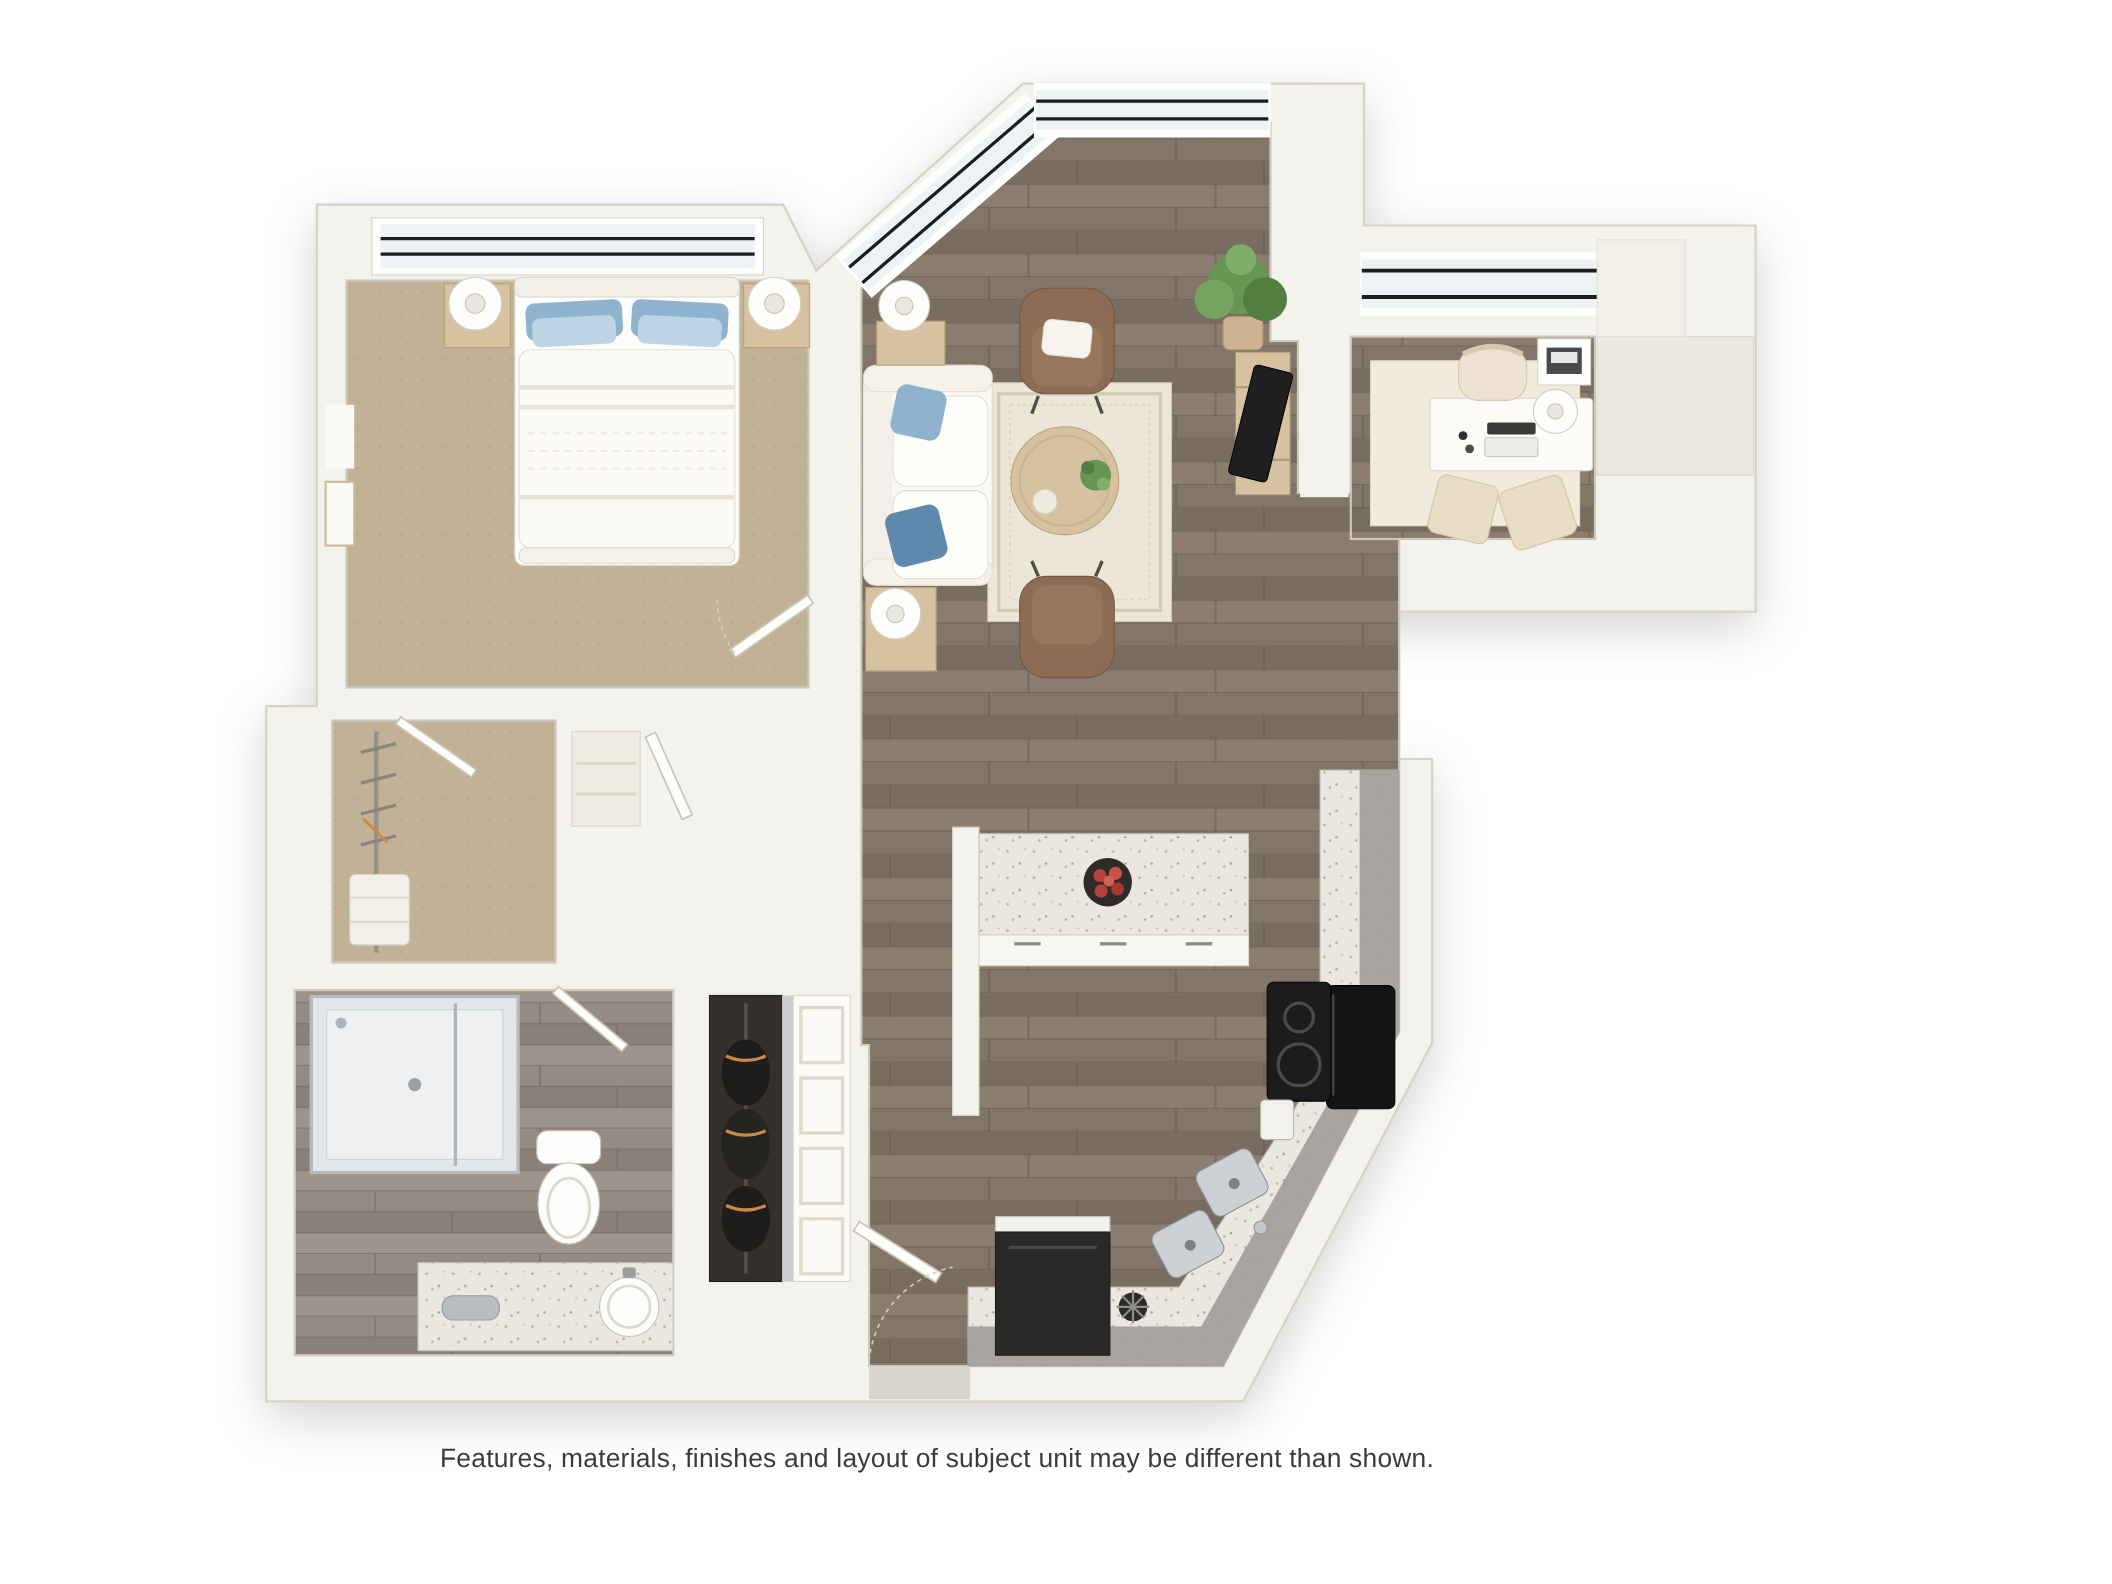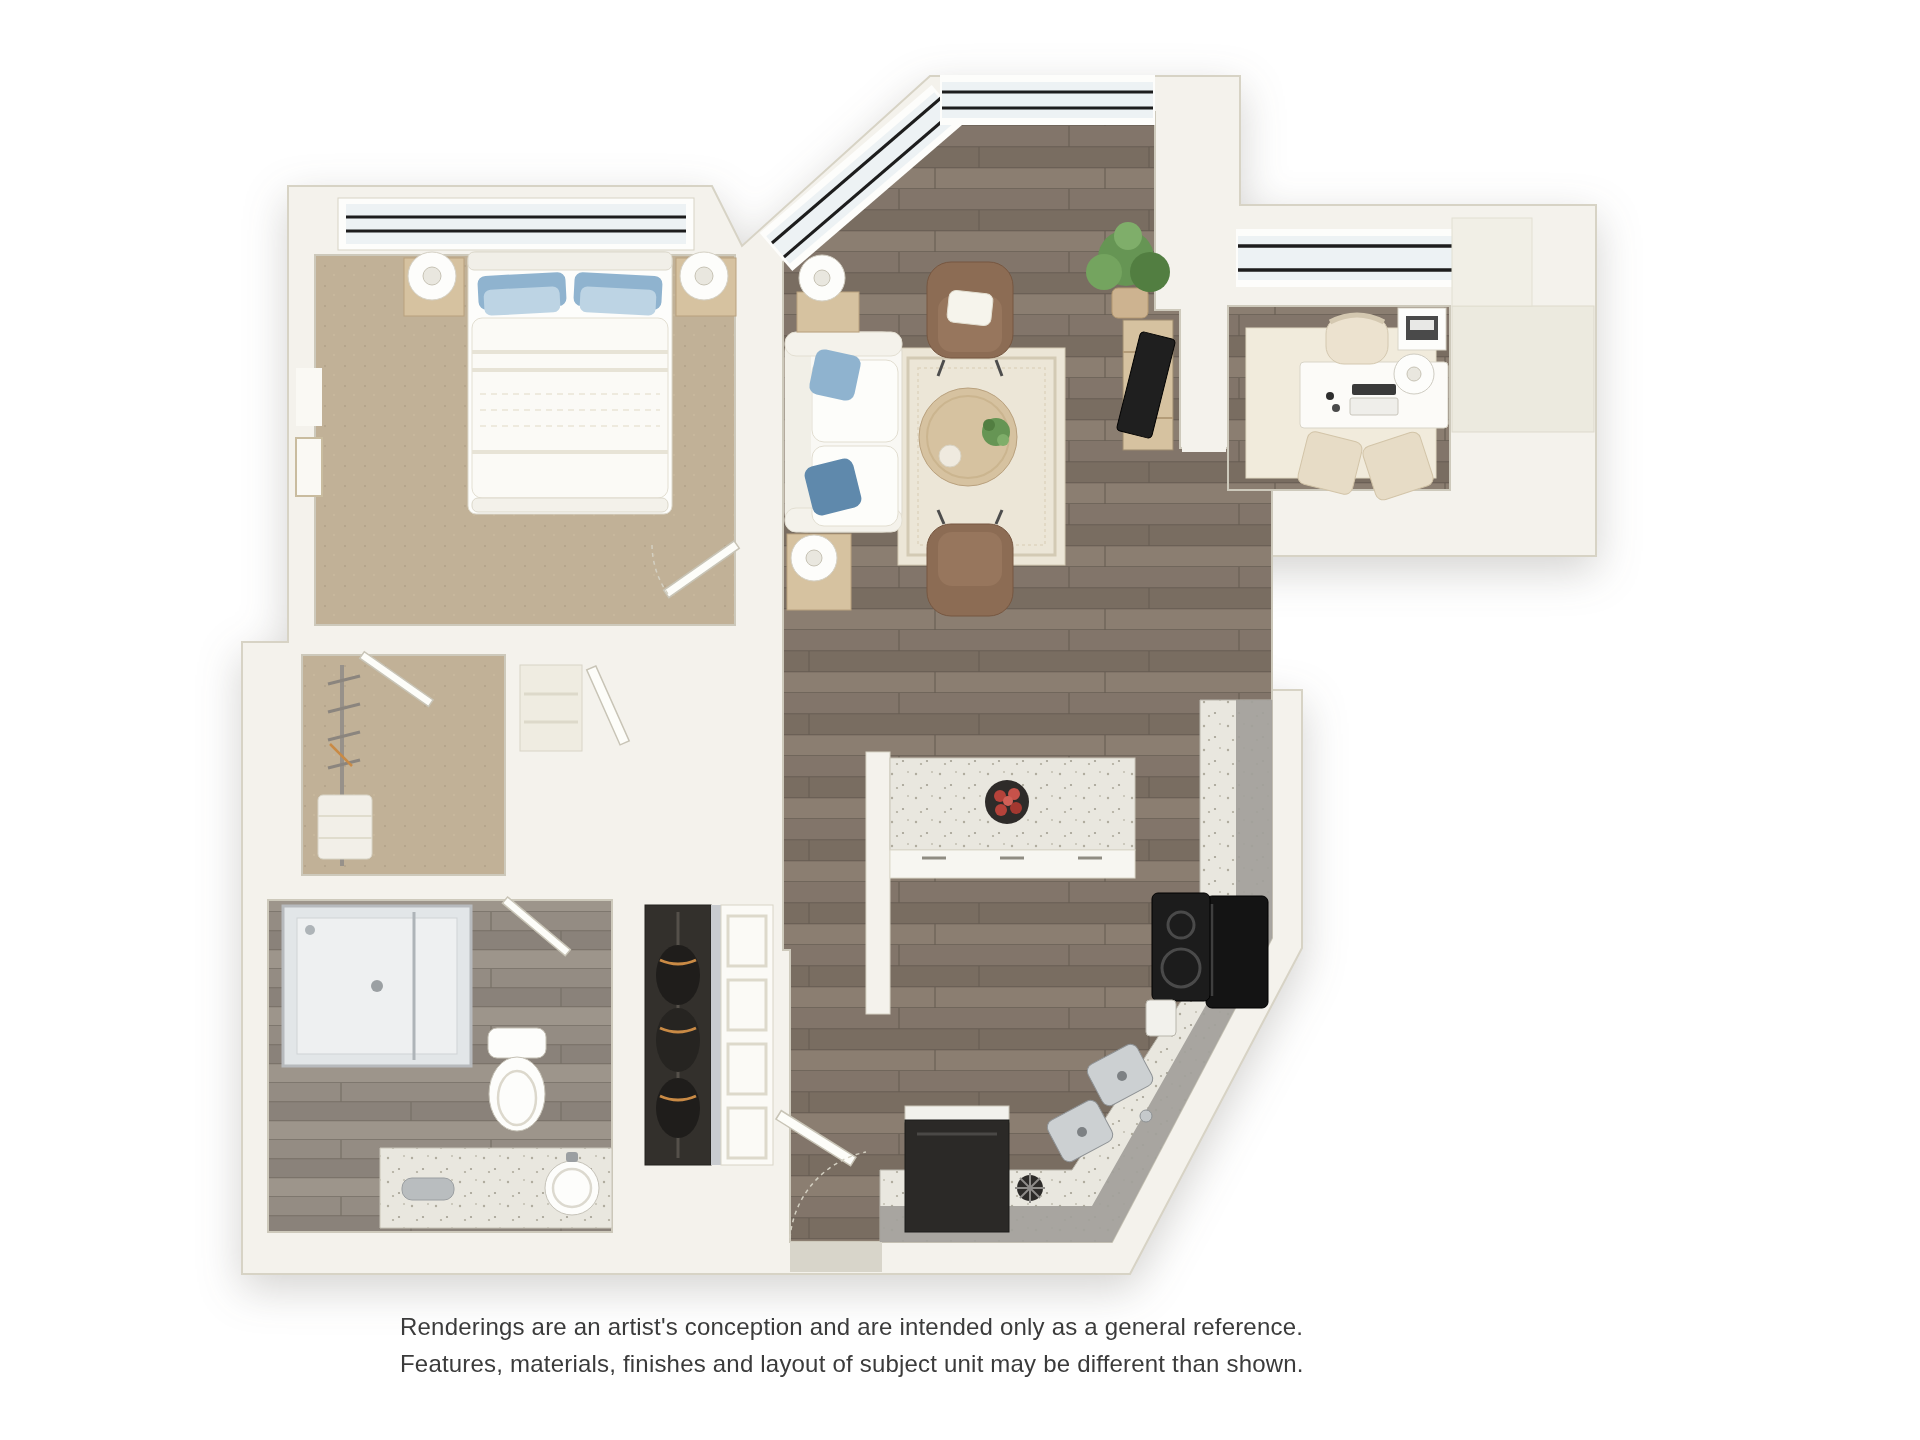--- a/index.html
+++ b/index.html
@@ -349,17 +349,16 @@
       <rect x="790" y="1242" width="92" height="30" fill="#d8d5ca"></rect>
       <rect class="doorleaf" x="778" y="1112" width="88" height="10" transform="rotate(32 782 1117)"></rect>
       <path class="doorarc" d="M790,1238 A96,96 0 0,1 866,1152"></path>
     </g>
   </g>
 
   <rect x="1182" y="112" width="44" height="340" fill="var(--wall)" stroke="none"></rect>
 </svg>
 
 <div class="disclaimer">
-  <div>Renderings are an artist's conception and are intended only as a general reference.</div>
   <div>Features, materials, finishes and layout of subject unit may be different than shown.</div>
 </div>
 
 </div>
 
 </body></html>

